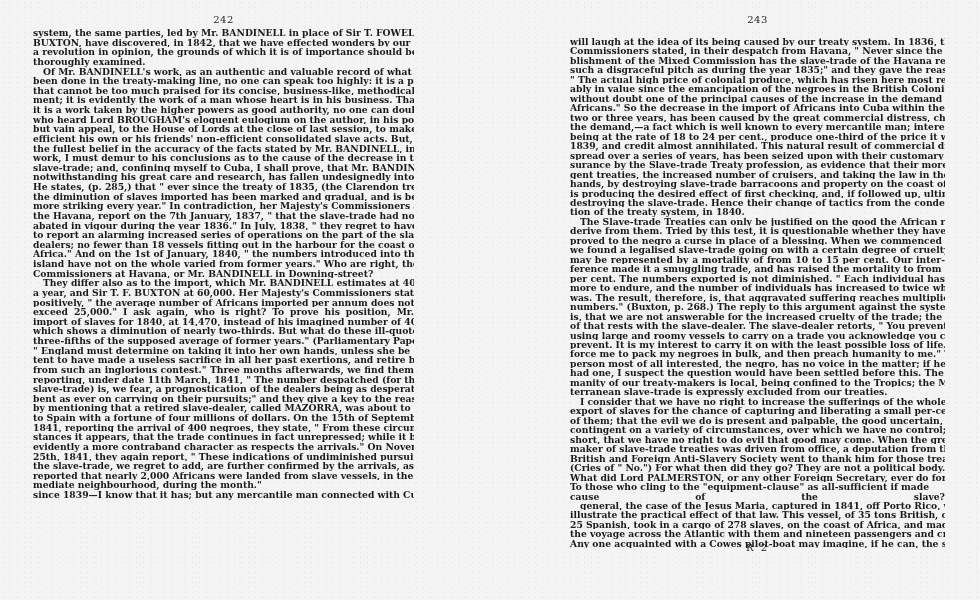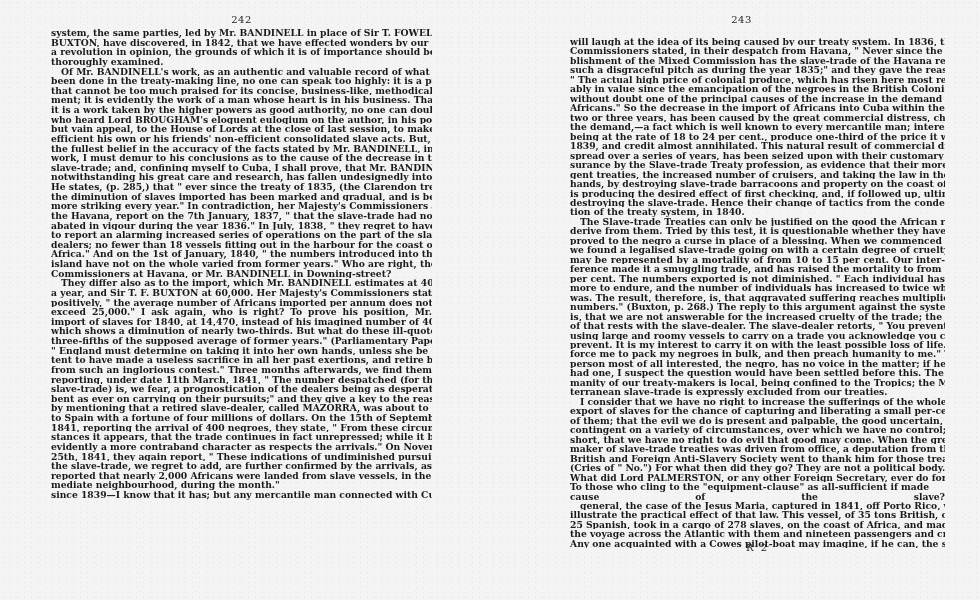--- a/index.html
+++ b/index.html
@@ -4,28 +4,28 @@
 <style>
   html, body { margin: 0; padding: 0; }
   body {
     width: 980px; height: 600px; overflow: hidden;
     background: #f4f4f4;
     position: relative;
     font-family: "DejaVu Serif", "Liberation Serif", serif;
     color: #1a1a1a;
   }
   .page { position: absolute; top: 0; height: 600px; }
-  #page-left { left: 18px; width: 490px; }
+  #page-left { left: 0; width: 490px; }
   #page-right { left: 490px; width: 490px; }
   .folio {
     position: absolute; top: 14px; font-size: 10px; letter-spacing: 0.5px;
     color: #222; text-align: center;
   }
   #page-left .folio { left: 33px; width: 381px; }
-  #page-right .folio { left: 64px; width: 375px; }
+  #page-right .folio { left: 80px; width: 375px; }
   .text { position: absolute; }
   #page-left .text { left: 33px; top: 28px; width: 381px; }
   #page-right .text { left: 80px; top: 37px; width: 375px; }
   .line {
     display: block; white-space: nowrap; overflow: hidden;
     font-size: 9.2px; font-weight: bold;
     text-align: justify; text-align-last: justify;
   }
   #page-left .line { height: 9.64px; line-height: 9.64px; }
   #page-right .line { height: 9.47px; line-height: 9.47px; }

